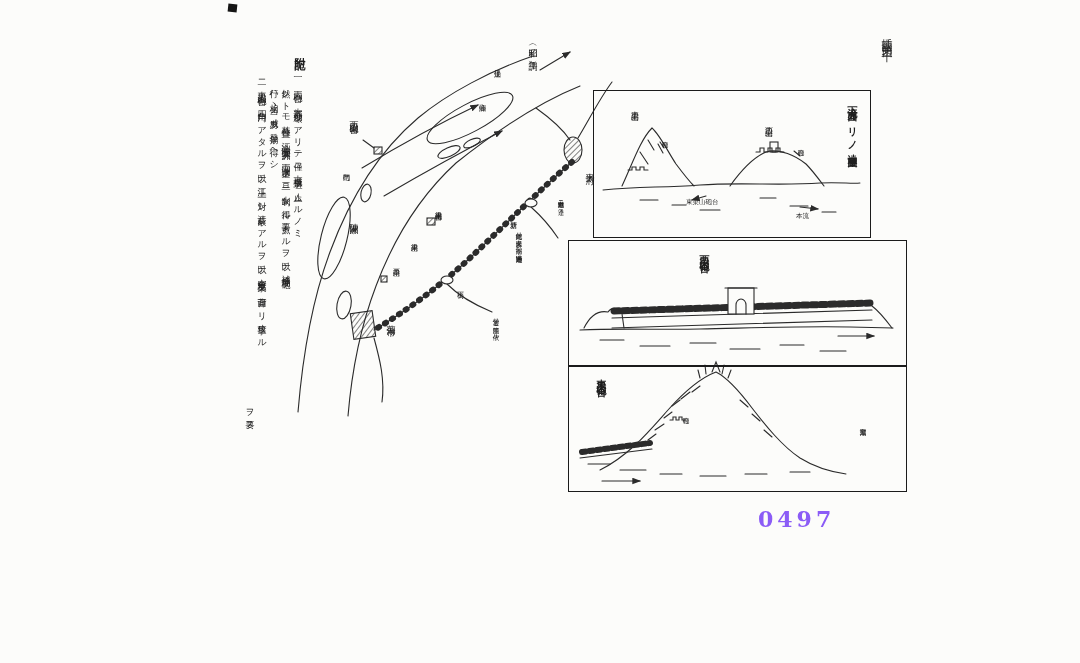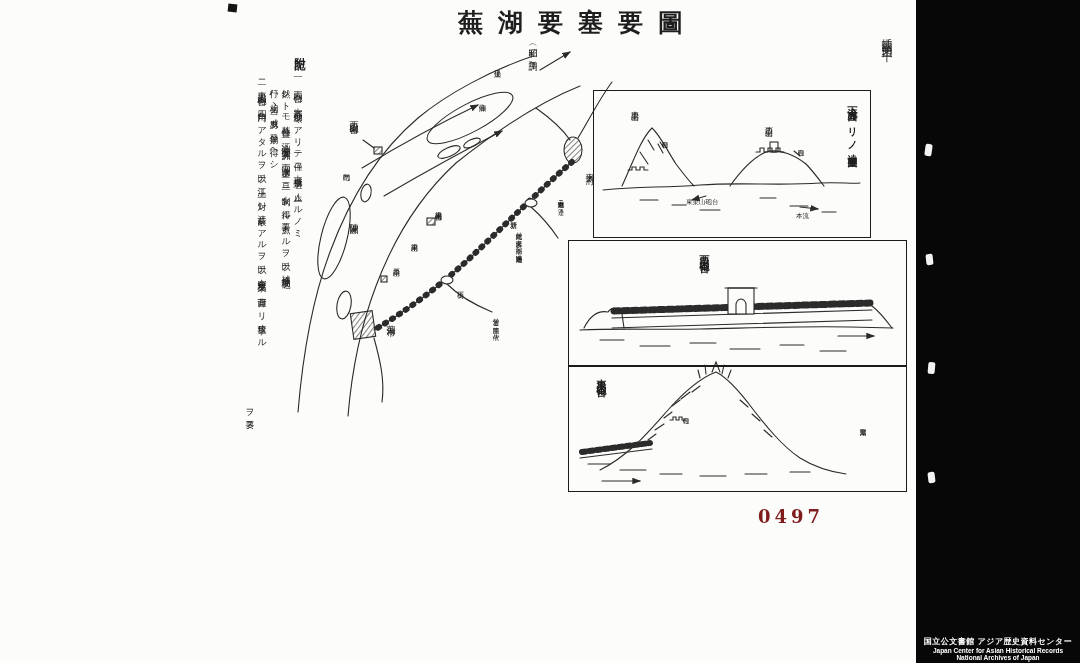--- a/index.html
+++ b/index.html
@@ -15,21 +15,21 @@
          letter-spacing:1.5px;}
   .notes div{margin:0;}
   .maplabel{font-size:9px;letter-spacing:1px;line-height:10px;white-space:nowrap;}
   .maplabel.small{font-size:7px;letter-spacing:0.5px;}
   .maplabel.tiny{font-size:6.5px;letter-spacing:0;}
   .panel{border:1.5px solid #1b1b1b;background:transparent;}
   .ptitle{font-size:10px;letter-spacing:2px;font-weight:bold;}
   .plabel{font-size:8px;letter-spacing:1px;}
   .plabel.tiny{font-size:6.5px;letter-spacing:0;}
   .hlabel{font-size:6.5px;letter-spacing:0;}
-  .stamp{font-family:"DejaVu Serif", serif;font-size:18px;letter-spacing:4px;color:#7f1d1d;
+  .stamp{font-family:"DejaVu Serif", serif;font-size:22px;letter-spacing:4px;color:#8b5cf6;
          font-weight:bold;}
   .blackbar{background:#070707;}
   .speck{position:absolute;background:#f2f2f2;border-radius:2px;}
   .footer{position:absolute;left:0;right:0;bottom:2px;text-align:center;color:#ffffff;
           font-family:"Liberation Sans", sans-serif;}
   .footer .l1{font-size:8px;font-weight:bold;letter-spacing:0.5px;}
   .footer .l2{font-size:6.5px;font-weight:bold;}
   .footer .l3{font-size:6.5px;font-weight:bold;}
 </style>
 </head>
@@ -109,21 +109,20 @@
       <path d="M700,378 l-2,-8 M706,374 l-1,-9 M722,374 l2,-9 M728,378 l3,-8"></path>
       <path d="M680,400 l-8,6 M690,392 l-9,7 M672,412 l-8,6 M700,386 l-8,6 M664,424 l-9,6 M656,434 l-8,6 M740,400 l8,7 M752,414 l8,7 M764,430 l8,7"></path>
       <path d="M670,420 h3 v-3 h3 v3 h3 v-3 h3 v3 h3"></path>
       <path d="M582,452 L650,443" stroke-width="6" stroke-dasharray="4 3.5"></path>
       <path d="M580,458 L652,449"></path>
       <path d="M588,464 h22 M620,470 h26 M660,474 h22 M700,476 h26 M745,474 h22 M790,472 h20"></path>
       <path d="M640,481 h-38" marker-end="url(#arr)" transform="rotate(180 621 481)"></path>
     </g>
   </svg>
 
-  <div class="abs page-title" style="left:458px;top:6px;">蕪湖要塞要圖</div>
   <div class="abs v subtitle" style="left:526px;top:40px;height:52px;">（昭和　年調）</div>
   <div class="abs v margin-caption" style="left:878px;top:30px;height:110px;">插圖第四十一</div>
   <div class="abs" style="left:228px;top:4px;width:9px;height:8px;background:#151515;transform:rotate(6deg);"></div>
 
   <div class="abs v notes-head" style="left:291px;top:48px;height:30px;">附記</div>
   <div class="abs notes" style="left:230px;top:72px;height:390px;width:74px;">
     <div>一　両砲台ハ大部分崩壊シアリテ僅ニ古城壘垣ヲ止ムルノミ</div>
     <div style="text-indent:10px;">然レトモ其位置ハ江心洲小大興洲ノ両洲水道ノ亘ニ火制シ得ル要点ナルヲ以テ補修備砲ヲ</div>
     <div style="text-indent:10px;">行ハヽ相当ノ威力ヲ発揚シ得ヘシ</div>
     <div>二　東梁山砲台ハ四角門ニアタルヲ以テ江上ニ対シ遮蔽シアルヲ以テ空中攻撃又ハ背面ヨリ攻撃スル</div>
@@ -158,25 +157,14 @@
   <div class="abs panel" style="left:568px;top:240px;width:337px;height:125px;"></div>
   <div class="abs v ptitle" style="left:697px;top:247px;height:64px;">西梁山砲台</div>
 
   <div class="abs panel" style="left:568px;top:365px;width:337px;height:125px;"></div>
   <div class="abs v ptitle" style="left:594px;top:371px;height:64px;">東梁山砲台</div>
   <div class="abs v plabel tiny" style="left:681px;top:412px;">砲台</div>
   <div class="abs v plabel tiny" style="left:858px;top:424px;height:48px;">至蕪湖</div>
 
   <div class="abs stamp" style="left:758px;top:506px;">0497</div>
 
-  <div class="abs blackbar" style="left:916px;top:0;width:164px;height:663px;">
-    <div class="speck" style="left:9px;top:144px;width:7px;height:12px;transform:rotate(8deg);"></div>
-    <div class="speck" style="left:10px;top:254px;width:7px;height:11px;transform:rotate(-6deg);"></div>
-    <div class="speck" style="left:12px;top:362px;width:7px;height:12px;transform:rotate(5deg);"></div>
-    <div class="speck" style="left:12px;top:472px;width:7px;height:11px;transform:rotate(-7deg);"></div>
-    <div class="footer">
-      <div class="l1">国立公文書館 アジア歴史資料センター</div>
-      <div class="l2">Japan Center for Asian Historical Records</div>
-      <div class="l3">National Archives of Japan</div>
-    </div>
-  </div>
 
 </div>
 
 </body></html>

